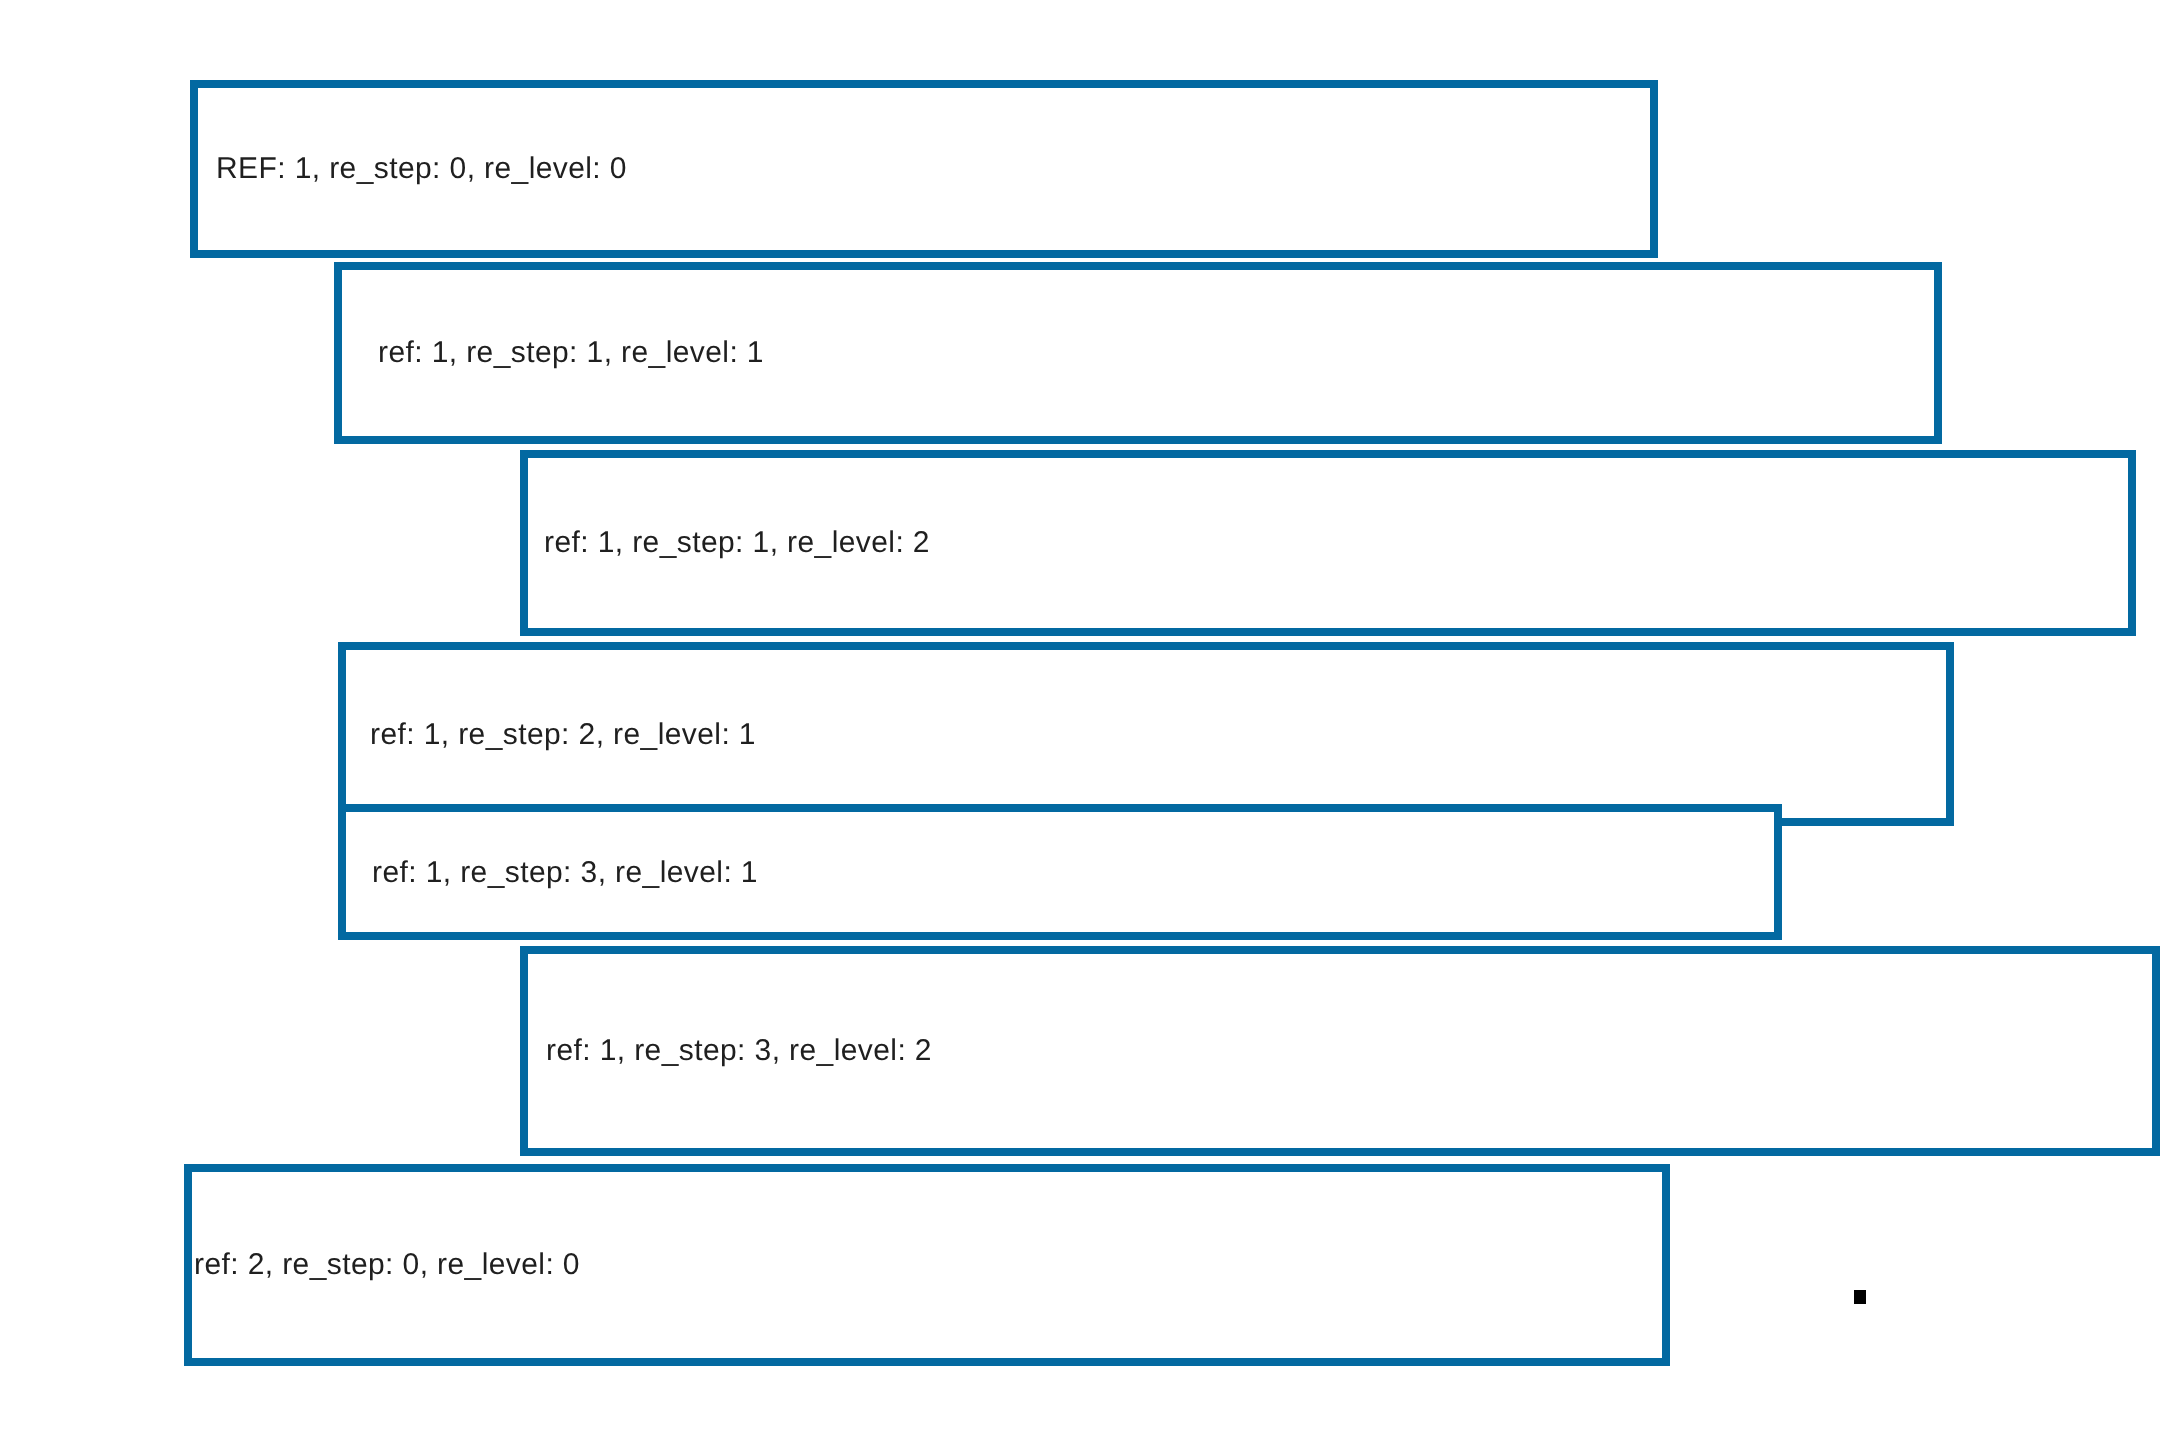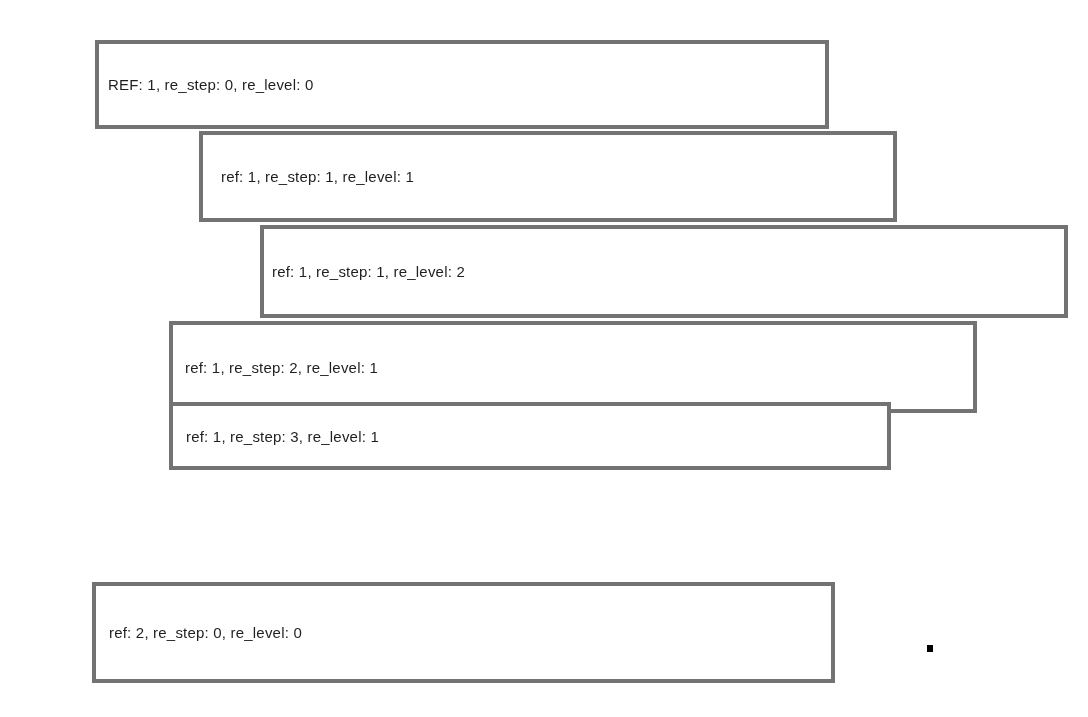--- a/index.html
+++ b/index.html
@@ -12,38 +12,38 @@
     width: 1088px;
     height: 717px;
     background: #ffffff;
     overflow: hidden;
     font-family: "Liberation Sans", "DejaVu Sans", sans-serif;
   }
   .box {
     position: absolute;
     box-sizing: border-box;
     background: #ffffff;
-    border: 4px solid #737373;
+    border: 4px solid #0369a1;
     display: flex;
     align-items: center;
   }
   .box-label {
     font-size: 15px;
     color: #1f1f1f;
     white-space: nowrap;
     letter-spacing: 0.2px;
   }
   
   .b0 { left: 95px;  top: 40px;  width: 734px; height: 89px;  padding-left: 9px;  }
-  .b1 { left: 167px; top: 131px; width: 698px; height: 91px;  padding-left: 18px; margin-left: 32px; }
+  .b1 { left: 167px; top: 131px; width: 804px; height: 91px;  padding-left: 18px; }
   .b2 { left: 260px; top: 225px; width: 808px; height: 93px;  padding-left: 8px;  }
   .b3 { left: 169px; top: 321px; width: 808px; height: 92px;  padding-left: 12px; }
   .b4 { left: 169px; top: 402px; width: 722px; height: 68px;  padding-left: 13px; }
   .b5 { left: 260px; top: 473px; width: 820px; height: 105px; padding-left: 9px;  }
-  .b6 { left: 92px;  top: 582px; width: 743px; height: 101px; padding-left: 13px; }
+  .b6 { left: 92px;  top: 582px; width: 743px; height: 101px; padding-left: 1px; }
   .dot-marker {
     position: absolute;
     left: 927px;
     top: 645px;
     width: 6px;
     height: 7px;
     background: #000000;
   }
 </style>
 </head>
@@ -64,20 +64,23 @@
   </div>
 
   <div class="box b3">
     <span class="box-label">ref: 1, re_step: 2, re_level: 1</span>
   </div>
 
   <div class="box b4">
     <span class="box-label">ref: 1, re_step: 3, re_level: 1</span>
   </div>
 
+  <div class="box b5">
+    <span class="box-label">ref: 1, re_step: 3, re_level: 2</span>
+  </div>
 
   <div class="box b6">
     <span class="box-label">ref: 2, re_step: 0, re_level: 0</span>
   </div>
 
   <div class="dot-marker"></div>
 
 </div>
 
 </body></html>

